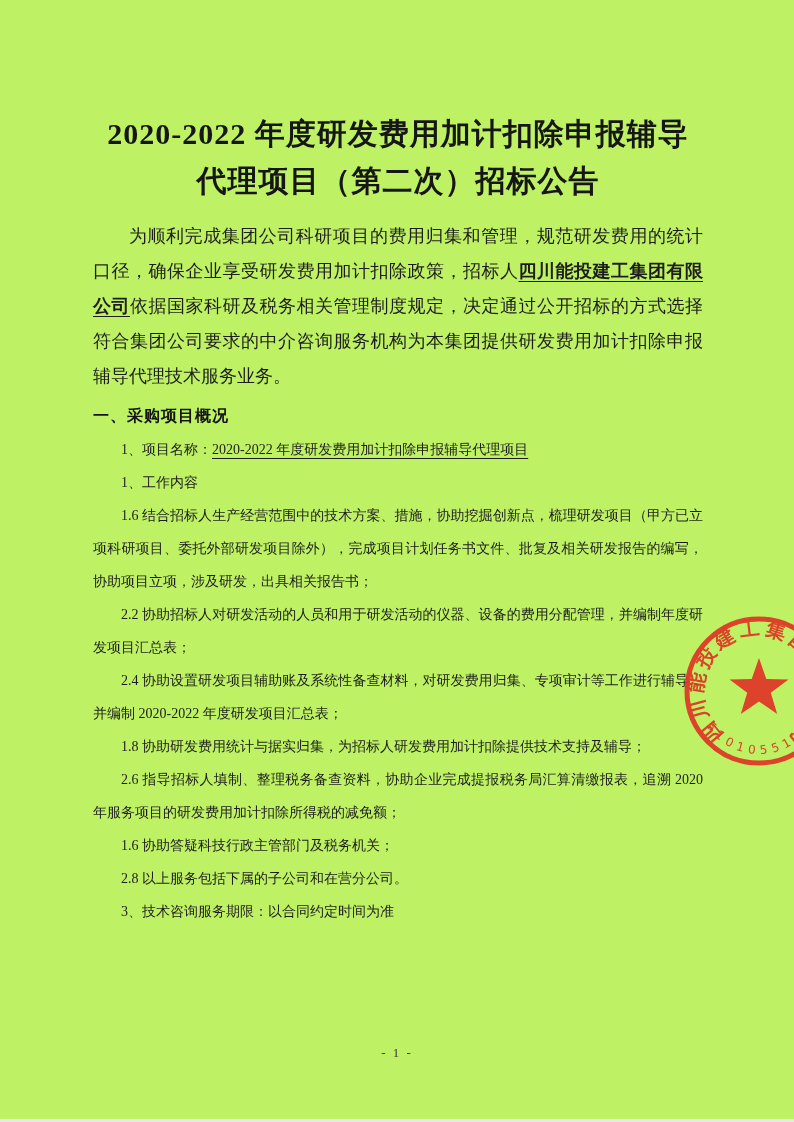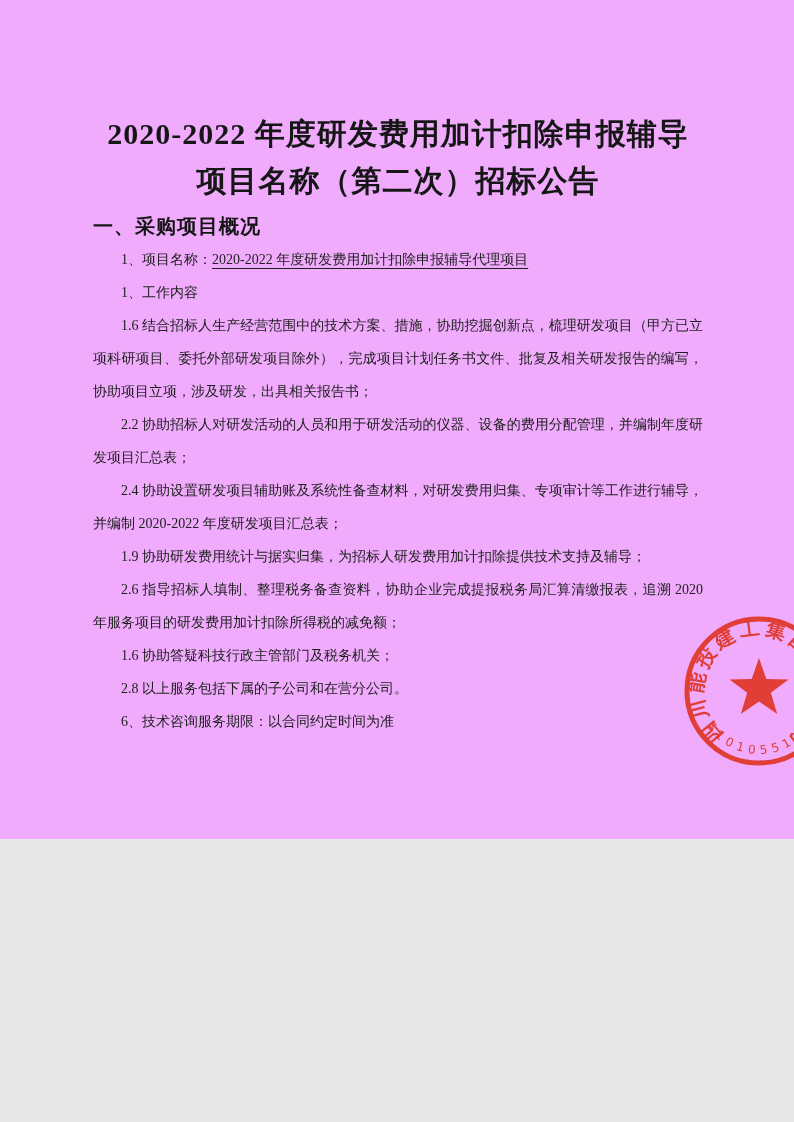--- a/index.html
+++ b/index.html
@@ -1,20 +1,20 @@
 <!DOCTYPE html>
 <html lang="zh"><head>
 <meta charset="utf-8">
 <style>
   html,body{margin:0;padding:0;background:#e8e8e8;}
   .page{
     position:relative;
-    width:794px;height:839px;
+    width:794px;height:1119px;
     margin:0 auto;
-    background:#f0abfc;
+    background:#bef264;
     overflow:hidden;
     font-family:"Liberation Serif","DejaVu Serif",serif;
     color:#1d1d1d;
   }
   .content{
     position:absolute;
     left:93px;top:0;
     width:610px;
   }
   .doc-title{
@@ -30,21 +30,21 @@
   .doc-title span{display:block;}
   .intro{
     margin:15px 0 0 0;
     font-size:18px;
     line-height:35px;
     text-align:justify;
     text-indent:2em;
   }
   .section-heading{
     margin:5px 0 0 0;
-    font-size:20px;
+    font-size:16px;
     font-weight:bold;
     line-height:34px;
     letter-spacing:1px;
     color:#141414;
   }
   .body-p{
     margin:0;
     font-size:14px;
     line-height:33px;
     text-align:justify;
@@ -76,39 +76,40 @@
 </style>
 </head>
 <body>
 
 <div class="page">
 
   <div class="content">
 
     <h1 class="doc-title">
       <span>2020-2022 年度研发费用加计扣除申报辅导</span>
-      <span>项目名称（第二次）招标公告</span>
+      <span>代理项目（第二次）招标公告</span>
     </h1>
 
+    <p class="intro"><span>为顺利完成集团公司科研项目的费用归集和管理，规范研发费用的统计口径，确保企业享受研发费用加计扣除政策，招标人</span><span class="u bold">四川能投建工集团有限公司</span><span>依据国家科研及税务相关管理制度规定，决定通过公开招标的方式选择符合集团公司要求的中介咨询服务机构为本集团提供研发费用加计扣除申报辅导代理技术服务业务。</span></p>
 
     <h2 class="section-heading">一、采购项目概况</h2>
 
     <p class="body-p"><span>1、项目名称：</span><span class="u">2020-2022 年度研发费用加计扣除申报辅导代理项目</span></p>
 
     <p class="body-p">1、工作内容</p>
 
     <p class="body-p">1.6 结合招标人生产经营范围中的技术方案、措施，协助挖掘创新点，梳理研发项目（甲方已立项科研项目、委托外部研发项目除外），完成项目计划任务书文件、批复及相关研发报告的编写，协助项目立项，涉及研发，出具相关报告书；</p>
     <p class="body-p">2.2 协助招标人对研发活动的人员和用于研发活动的仪器、设备的费用分配管理，并编制年度研发项目汇总表；</p>
     <p class="body-p">2.4 协助设置研发项目辅助账及系统性备查材料，对研发费用归集、专项审计等工作进行辅导，并编制 2020-2022 年度研发项目汇总表；</p>
-    <p class="body-p">1.9 协助研发费用统计与据实归集，为招标人研发费用加计扣除提供技术支持及辅导；</p>
+    <p class="body-p">1.8 协助研发费用统计与据实归集，为招标人研发费用加计扣除提供技术支持及辅导；</p>
     <p class="body-p">2.6 指导招标人填制、整理税务备查资料，协助企业完成提报税务局汇算清缴报表，追溯 2020 年服务项目的研发费用加计扣除所得税的减免额；</p>
     <p class="body-p">1.6 协助答疑科技行政主管部门及税务机关；</p>
     <p class="body-p">2.8 以上服务包括下属的子公司和在营分公司。</p>
 
-    <p class="body-p">6、技术咨询服务期限：以合同约定时间为准</p>
+    <p class="body-p">3、技术咨询服务期限：以合同约定时间为准</p>
 
   </div>
 
   <svg class="seal" viewBox="0 0 190 190" width="190" height="190" aria-hidden="true">
     <defs>
       <path id="seal-text-arc" d="M 60.5 139.1 A 56 56 0 1 1 129.5 139.1" fill="none"></path>
       <path id="seal-serial-arc" d="M 40.4 126.5 A 63 63 0 0 0 149.6 126.5" fill="none"></path>
     </defs>
     <circle cx="95" cy="95" r="72" fill="none" stroke="#df3526" stroke-width="5"></circle>
     <polygon transform="translate(95,93)" fill="#df3526" points="0,-31 7.3,-10 29.5,-9.6 11.8,3.8 18.2,25.1 0,12.4 -18.2,25.1 -11.8,3.8 -29.5,-9.6 -7.3,-10"></polygon>

